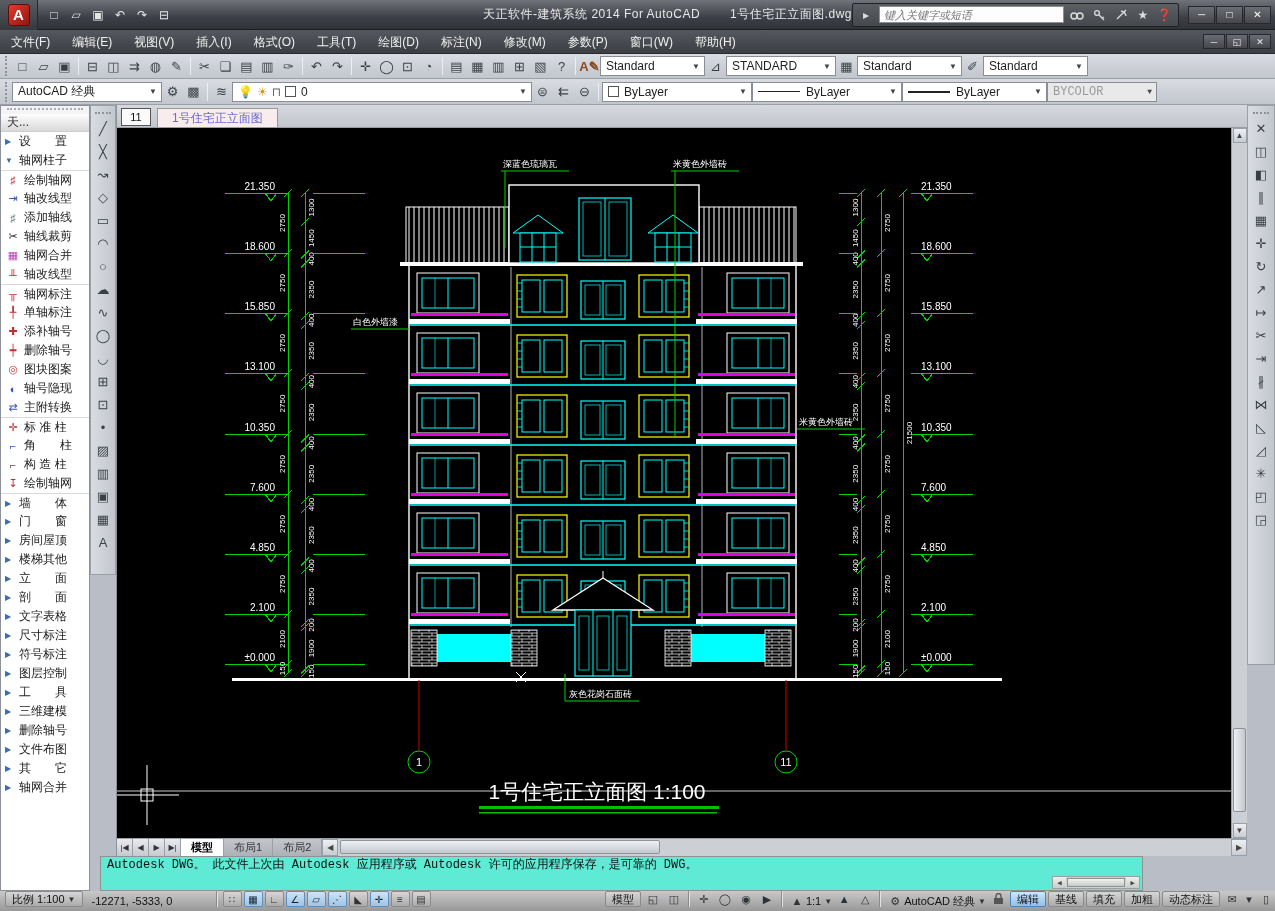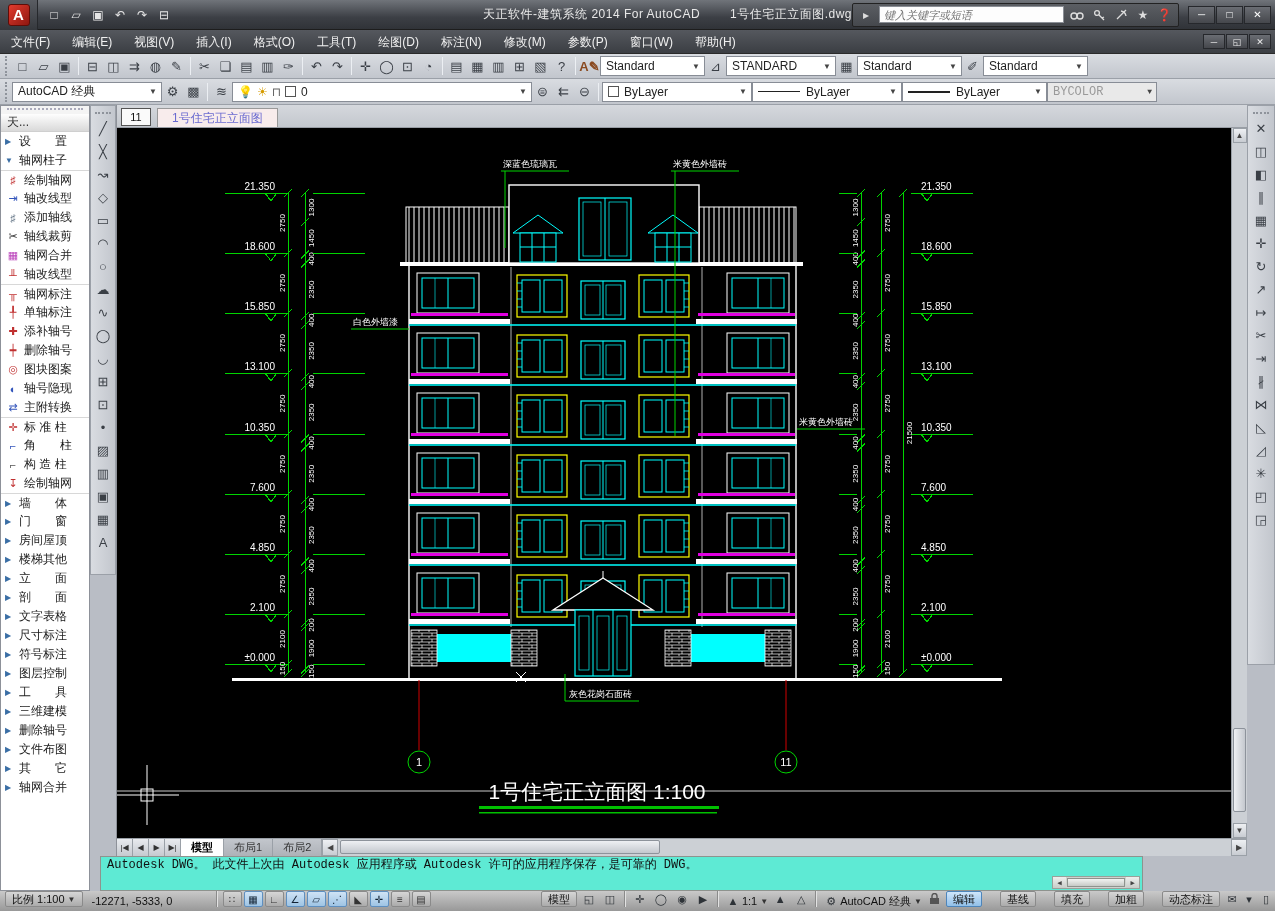--- a/index.html
+++ b/index.html
@@ -873,21 +873,21 @@
       <span class="sb-ico">⚙</span>
       <span>AutoCAD 经典</span>
         <span class="caret-s">▼</span>
     </div>
     <span class="sb-ico">
       <svg width="11" height="12" viewBox="0 0 11 12">
           <rect x="1" y="5" width="9" height="6" fill="#555"></rect>
           <path d="M3 5 V3 a2.5 2.5 0 0 1 5 0 V5" fill="none" stroke="#555" stroke-width="1.4"></path>
         </svg>
     </span>
-    <div id="sb-buttons" style="display:flex;gap:18px">
+    <div id="sb-buttons" style="display:flex;gap:2px">
         <div class="sb-btn active">编辑</div>
         <div class="sb-btn">基线</div>
         <div class="sb-btn">填充</div>
         <div class="sb-btn">加粗</div>
         <div class="sb-btn">动态标注</div>
       </div>
     <span class="sb-ico">✉</span>
     <span class="sb-ico" style="width:10px">▾</span>
     <span class="sb-ico">▯</span>
   </div>

